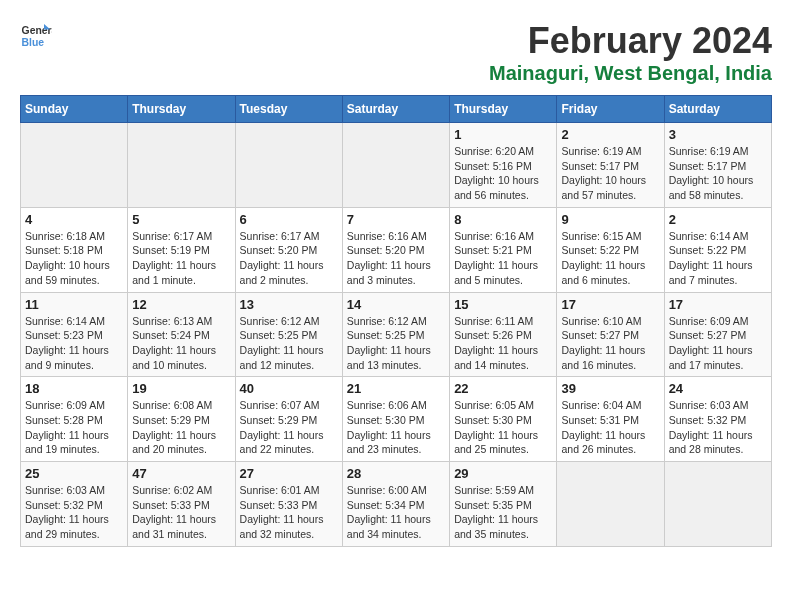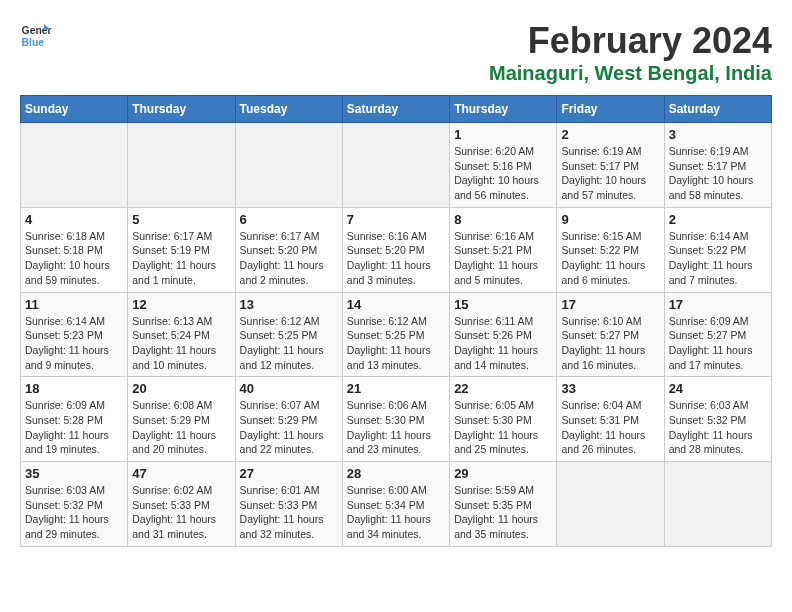--- a/index.html
+++ b/index.html
@@ -185,47 +185,47 @@
           <span class="day-number">17</span>
           <div class="day-info">Sunrise: 6:09 AM<br>Sunset: 5:27 PM<br>Daylight: 11 hours<br>and 17 minutes.</div>
         </td>
       </tr>
       <tr>
         <td>
           <span class="day-number">18</span>
           <div class="day-info">Sunrise: 6:09 AM<br>Sunset: 5:28 PM<br>Daylight: 11 hours<br>and 19 minutes.</div>
         </td>
         <td>
-          <span class="day-number">20</span>
+          <span class="day-number">19</span>
           <div class="day-info">Sunrise: 6:08 AM<br>Sunset: 5:29 PM<br>Daylight: 11 hours<br>and 20 minutes.</div>
         </td>
         <td>
           <span class="day-number">40</span>
           <div class="day-info">Sunrise: 6:07 AM<br>Sunset: 5:29 PM<br>Daylight: 11 hours<br>and 22 minutes.</div>
         </td>
         <td>
           <span class="day-number">21</span>
           <div class="day-info">Sunrise: 6:06 AM<br>Sunset: 5:30 PM<br>Daylight: 11 hours<br>and 23 minutes.</div>
         </td>
         <td>
           <span class="day-number">22</span>
           <div class="day-info">Sunrise: 6:05 AM<br>Sunset: 5:30 PM<br>Daylight: 11 hours<br>and 25 minutes.</div>
         </td>
         <td>
-          <span class="day-number">33</span>
+          <span class="day-number">39</span>
           <div class="day-info">Sunrise: 6:04 AM<br>Sunset: 5:31 PM<br>Daylight: 11 hours<br>and 26 minutes.</div>
         </td>
         <td>
           <span class="day-number">24</span>
           <div class="day-info">Sunrise: 6:03 AM<br>Sunset: 5:32 PM<br>Daylight: 11 hours<br>and 28 minutes.</div>
         </td>
       </tr>
       <tr>
         <td>
-          <span class="day-number">35</span>
+          <span class="day-number">25</span>
           <div class="day-info">Sunrise: 6:03 AM<br>Sunset: 5:32 PM<br>Daylight: 11 hours<br>and 29 minutes.</div>
         </td>
         <td>
           <span class="day-number">47</span>
           <div class="day-info">Sunrise: 6:02 AM<br>Sunset: 5:33 PM<br>Daylight: 11 hours<br>and 31 minutes.</div>
         </td>
         <td>
           <span class="day-number">27</span>
           <div class="day-info">Sunrise: 6:01 AM<br>Sunset: 5:33 PM<br>Daylight: 11 hours<br>and 32 minutes.</div>
         </td>

